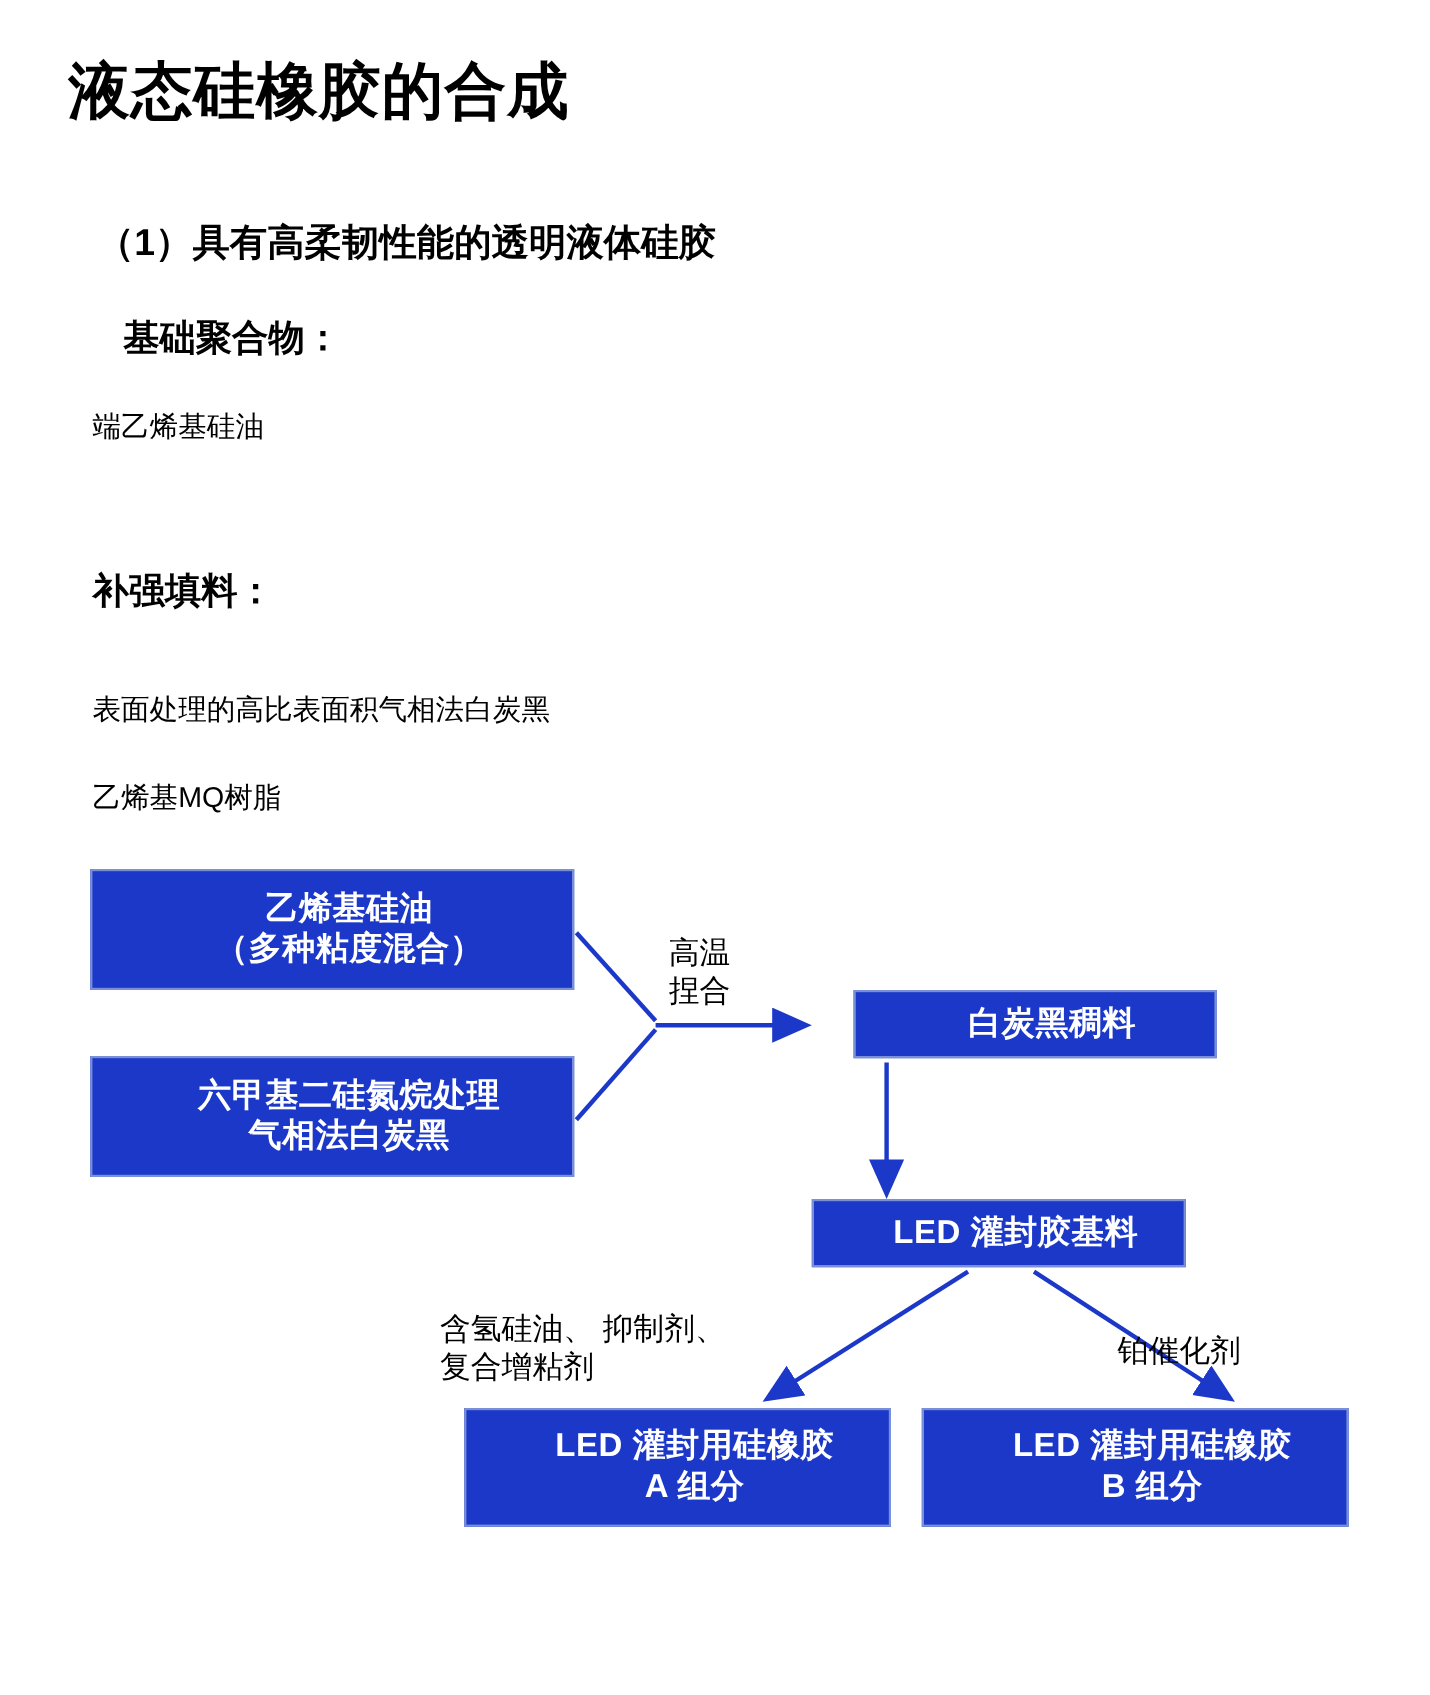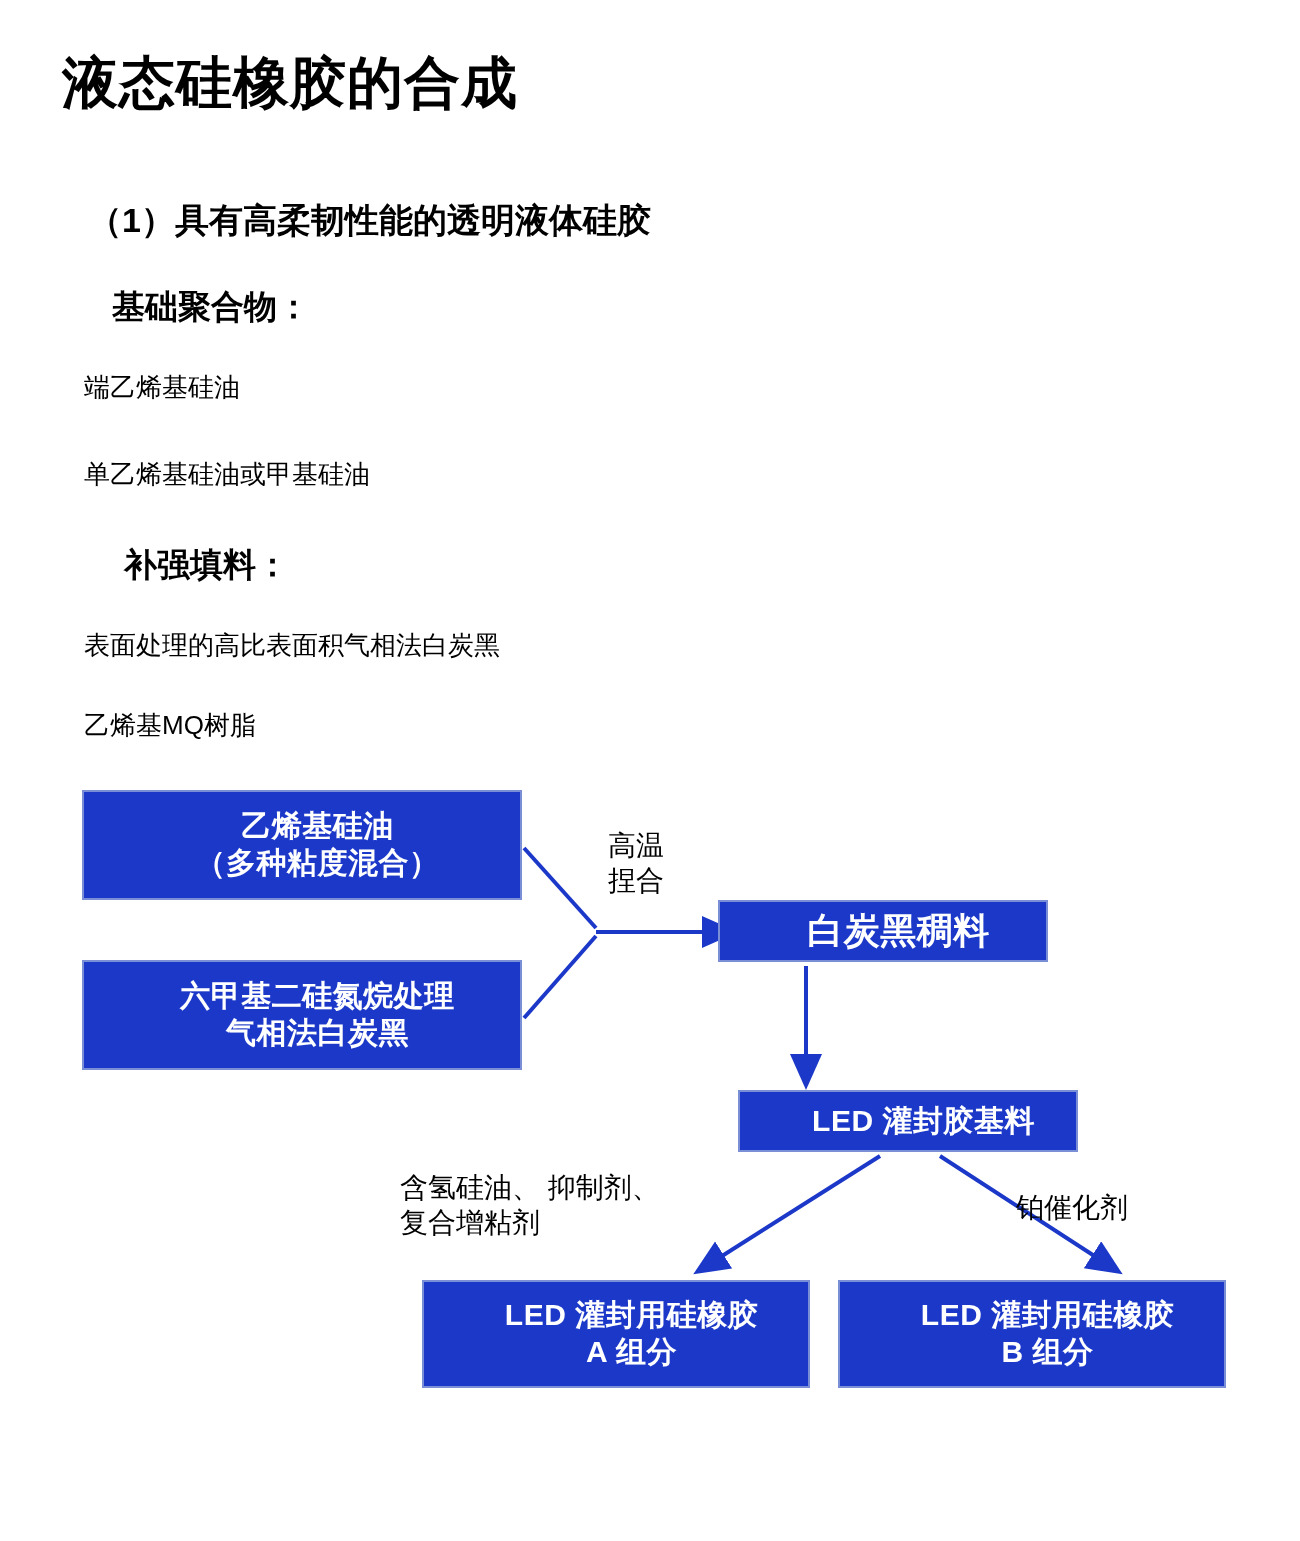--- a/index.html
+++ b/index.html
@@ -44,21 +44,21 @@
   }
   .sec-line {
     position: absolute;
     left: 84px;
     font-size: 26px;
     font-weight: normal;
   }
   #base-head { top: 285px; margin-left: 28px; }
   #base-l1 { top: 370px; }
   #base-l2 { top: 457px; }
-  #filler-head { top: 543px; margin-left: 40px; }
+  #filler-head { top: 515px; }
   #filler-l1 { top: 628px; }
   #filler-l2 { top: 708px; }
 
   
   .flow {
     position: absolute;
     left: 0;
     top: 770px;
     width: 1300px;
     height: 700px;
@@ -80,42 +80,43 @@
   }
   #node-vinyl {
     left: 82px; top: 20px; width: 440px; height: 110px;
     font-size: 30px;
   }
   #node-silica {
     left: 82px; top: 190px; width: 440px; height: 110px;
     font-size: 30px;
   }
   #node-paste {
-    left: 718px; top: 130px; width: 330px; height: 62px;
-    font-size: 36px;
+    left: 776px; top: 130px; width: 330px; height: 62px;
+    font-size: 30px;
   }
   #node-base {
     left: 738px; top: 320px; width: 340px; height: 62px;
     font-size: 30px;
     text-align: center;
   }
   #node-a {
     left: 422px; top: 510px; width: 388px; height: 108px;
     font-size: 30px;
   }
   #node-b {
     left: 838px; top: 510px; width: 388px; height: 108px;
     font-size: 30px;
   }
   .flow-label {
     position: absolute;
     font-size: 28px;
     color: #000000;
     line-height: 1.25;
     white-space: pre-line;
+    margin-top: 20px;
   }
   #lbl-knead { left: 608px; top: 58px; text-align: center; }
   #lbl-add   { left: 818px; top: 208px; }
   #lbl-hydro { left: 400px; top: 400px; }
   #lbl-pt    { left: 1016px; top: 420px; }
 
   svg.arrows {
     position: absolute;
     left: 0; top: 0;
     width: 1300px; height: 700px;
@@ -126,21 +127,20 @@
 <body>
 
 <div class="page">
 
   <div class="title">液态硅橡胶的合成</div>
 
   <div class="subtitle">（1）具有高柔韧性能的透明液体硅胶</div>
 
   <div class="sec-head" id="base-head">基础聚合物：</div>
   <div class="sec-line" id="base-l1">端乙烯基硅油</div>
-  <div class="sec-line" id="base-l2">单乙烯基硅油或甲基硅油</div>
 
   <div class="sec-head" id="filler-head">补强填料：</div>
   <div class="sec-line" id="filler-l1">表面处理的高比表面积气相法白炭黑</div>
   <div class="sec-line" id="filler-l2">乙烯基MQ树脂</div>
 
   <div class="flow">
 
     <svg class="arrows" viewBox="0 0 1300 700">
       <defs>
         <marker id="ah" markerWidth="10" markerHeight="10" refX="7" refY="4" orient="auto">

